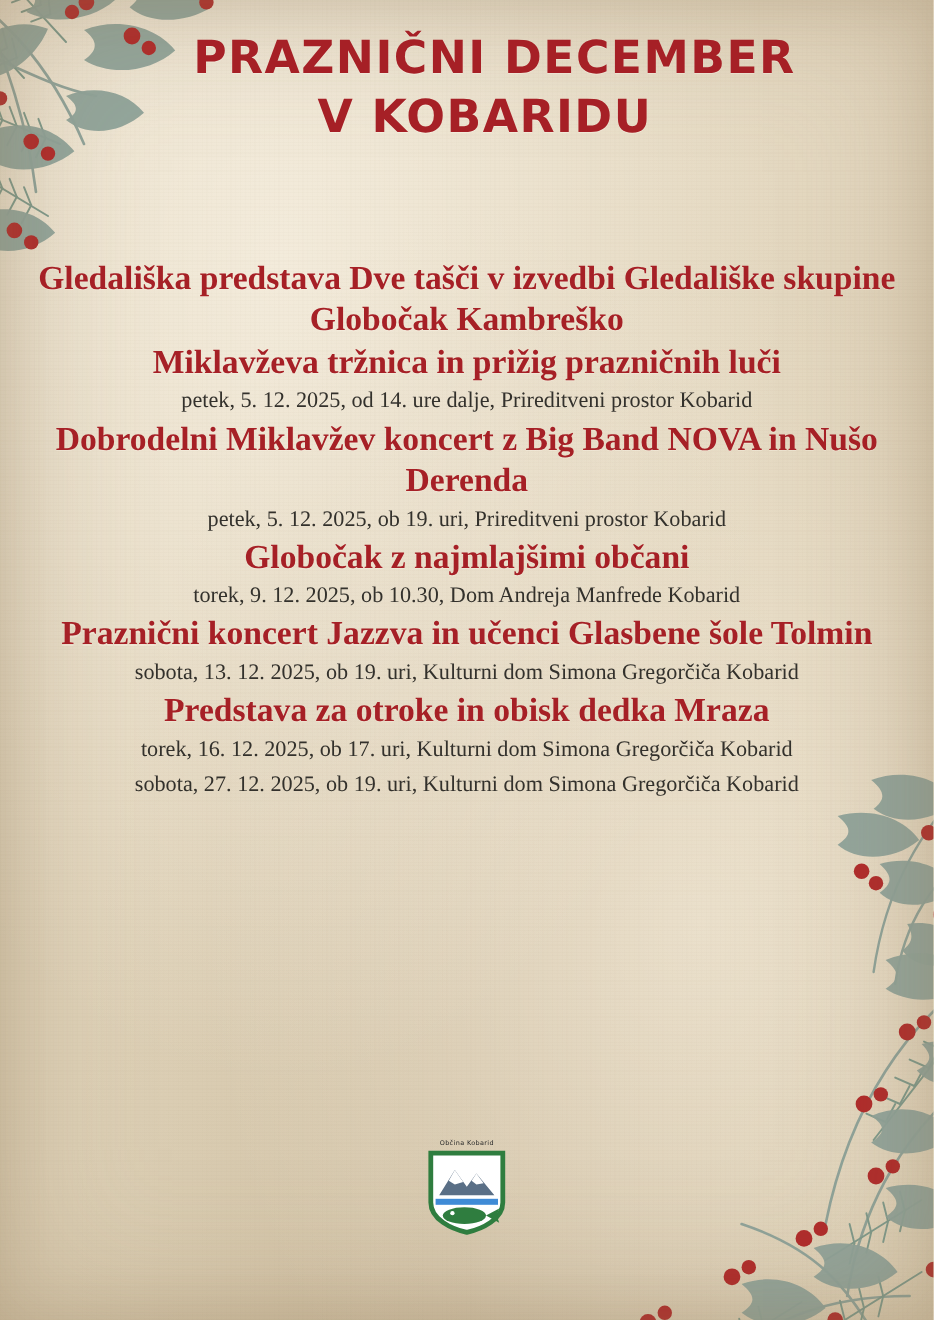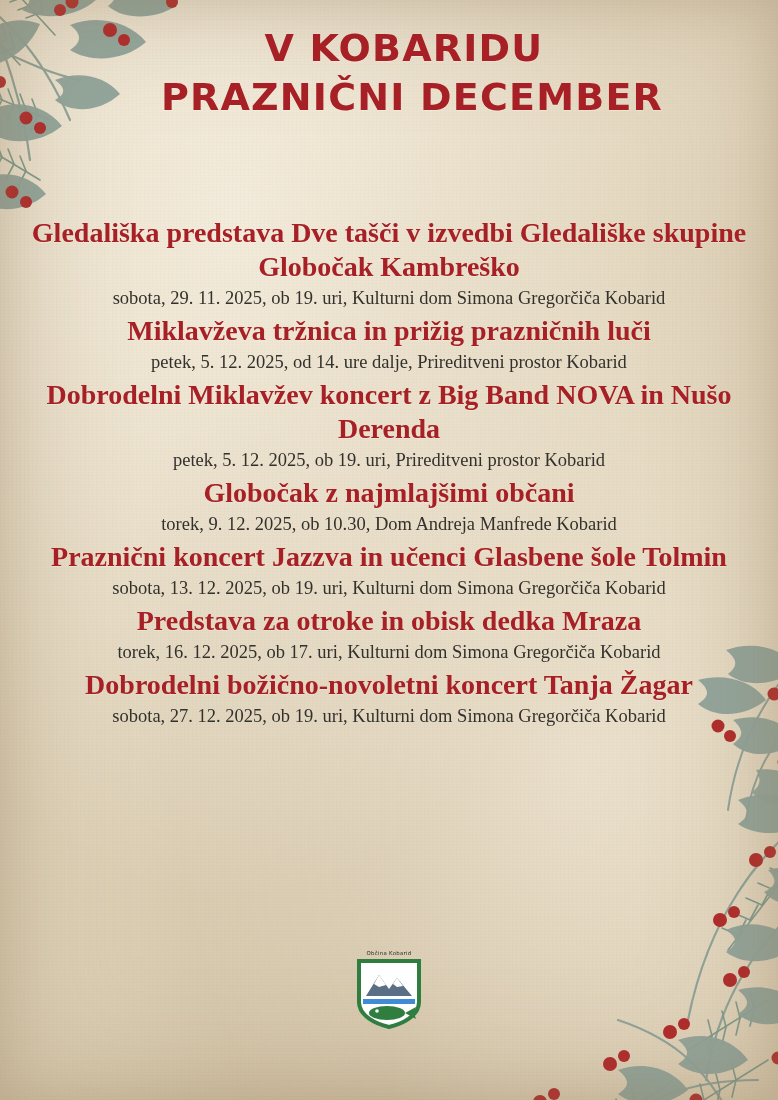--- a/index.html
+++ b/index.html
@@ -324,29 +324,28 @@
       <circle cx="102" cy="362" r="7"></circle>
         <circle cx="116" cy="354" r="6"></circle>
       <circle cx="340" cy="318" r="6.5"></circle>
         <circle cx="354" cy="310" r="6"></circle>
       <circle cx="258" cy="360" r="6.5"></circle>
         <circle cx="270" cy="372" r="6"></circle>
     </g>
   </svg>
 
   <div class="title-block">
+    <div class="title-line l1">PRAZNIČNI DECEMBER</div>
     <div class="title-line l2">V KOBARIDU</div>
-    <div class="title-line l1">PRAZNIČNI DECEMBER</div>
   </div>
 
   <div class="events">
 
     <div class="event">
       <div class="event-title">Gledališka predstava Dve tašči v izvedbi Gledališke skupine Globočak Kambreško</div>
-      <div class="event-details">sobota, 29. 11. 2025, ob 19. uri, Kulturni dom Simona Gregorčiča Kobarid</div>
     </div>
 
 
     <div class="event">
       <div class="event-title">Miklavževa tržnica in prižig prazničnih luči</div>
       <div class="event-details">petek, 5. 12. 2025, od 14. ure dalje, Prireditveni prostor Kobarid</div>
     </div>
 
     <div class="event">
       <div class="event-title">Dobrodelni Miklavžev koncert z Big Band NOVA in Nušo Derenda</div>
@@ -362,21 +361,20 @@
       <div class="event-title">Praznični koncert Jazzva in učenci Glasbene šole Tolmin</div>
       <div class="event-details">sobota, 13. 12. 2025, ob 19. uri, Kulturni dom Simona Gregorčiča Kobarid</div>
     </div>
 
     <div class="event">
       <div class="event-title">Predstava za otroke in obisk dedka Mraza</div>
       <div class="event-details">torek, 16. 12. 2025, ob 17. uri, Kulturni dom Simona Gregorčiča Kobarid</div>
     </div>
 
     <div class="event">
-      <div class="event-title">Dobrodelni božično-novoletni koncert Tanja Žagar</div>
       <div class="event-details">sobota, 27. 12. 2025, ob 19. uri, Kulturni dom Simona Gregorčiča Kobarid</div>
     </div>
 
   </div>
 
   <div class="logo-wrap">
     <div class="logo">
       <span class="logo-caption">Občina Kobarid</span>
       <svg width="66" height="72" viewBox="0 0 66 72">
         <path d="M3 3 H63 V44 C63 58, 46 66, 33 69 C 20 66, 3 58, 3 44 Z" fill="#ffffff" stroke="#2f7d3f" stroke-width="4"></path>

